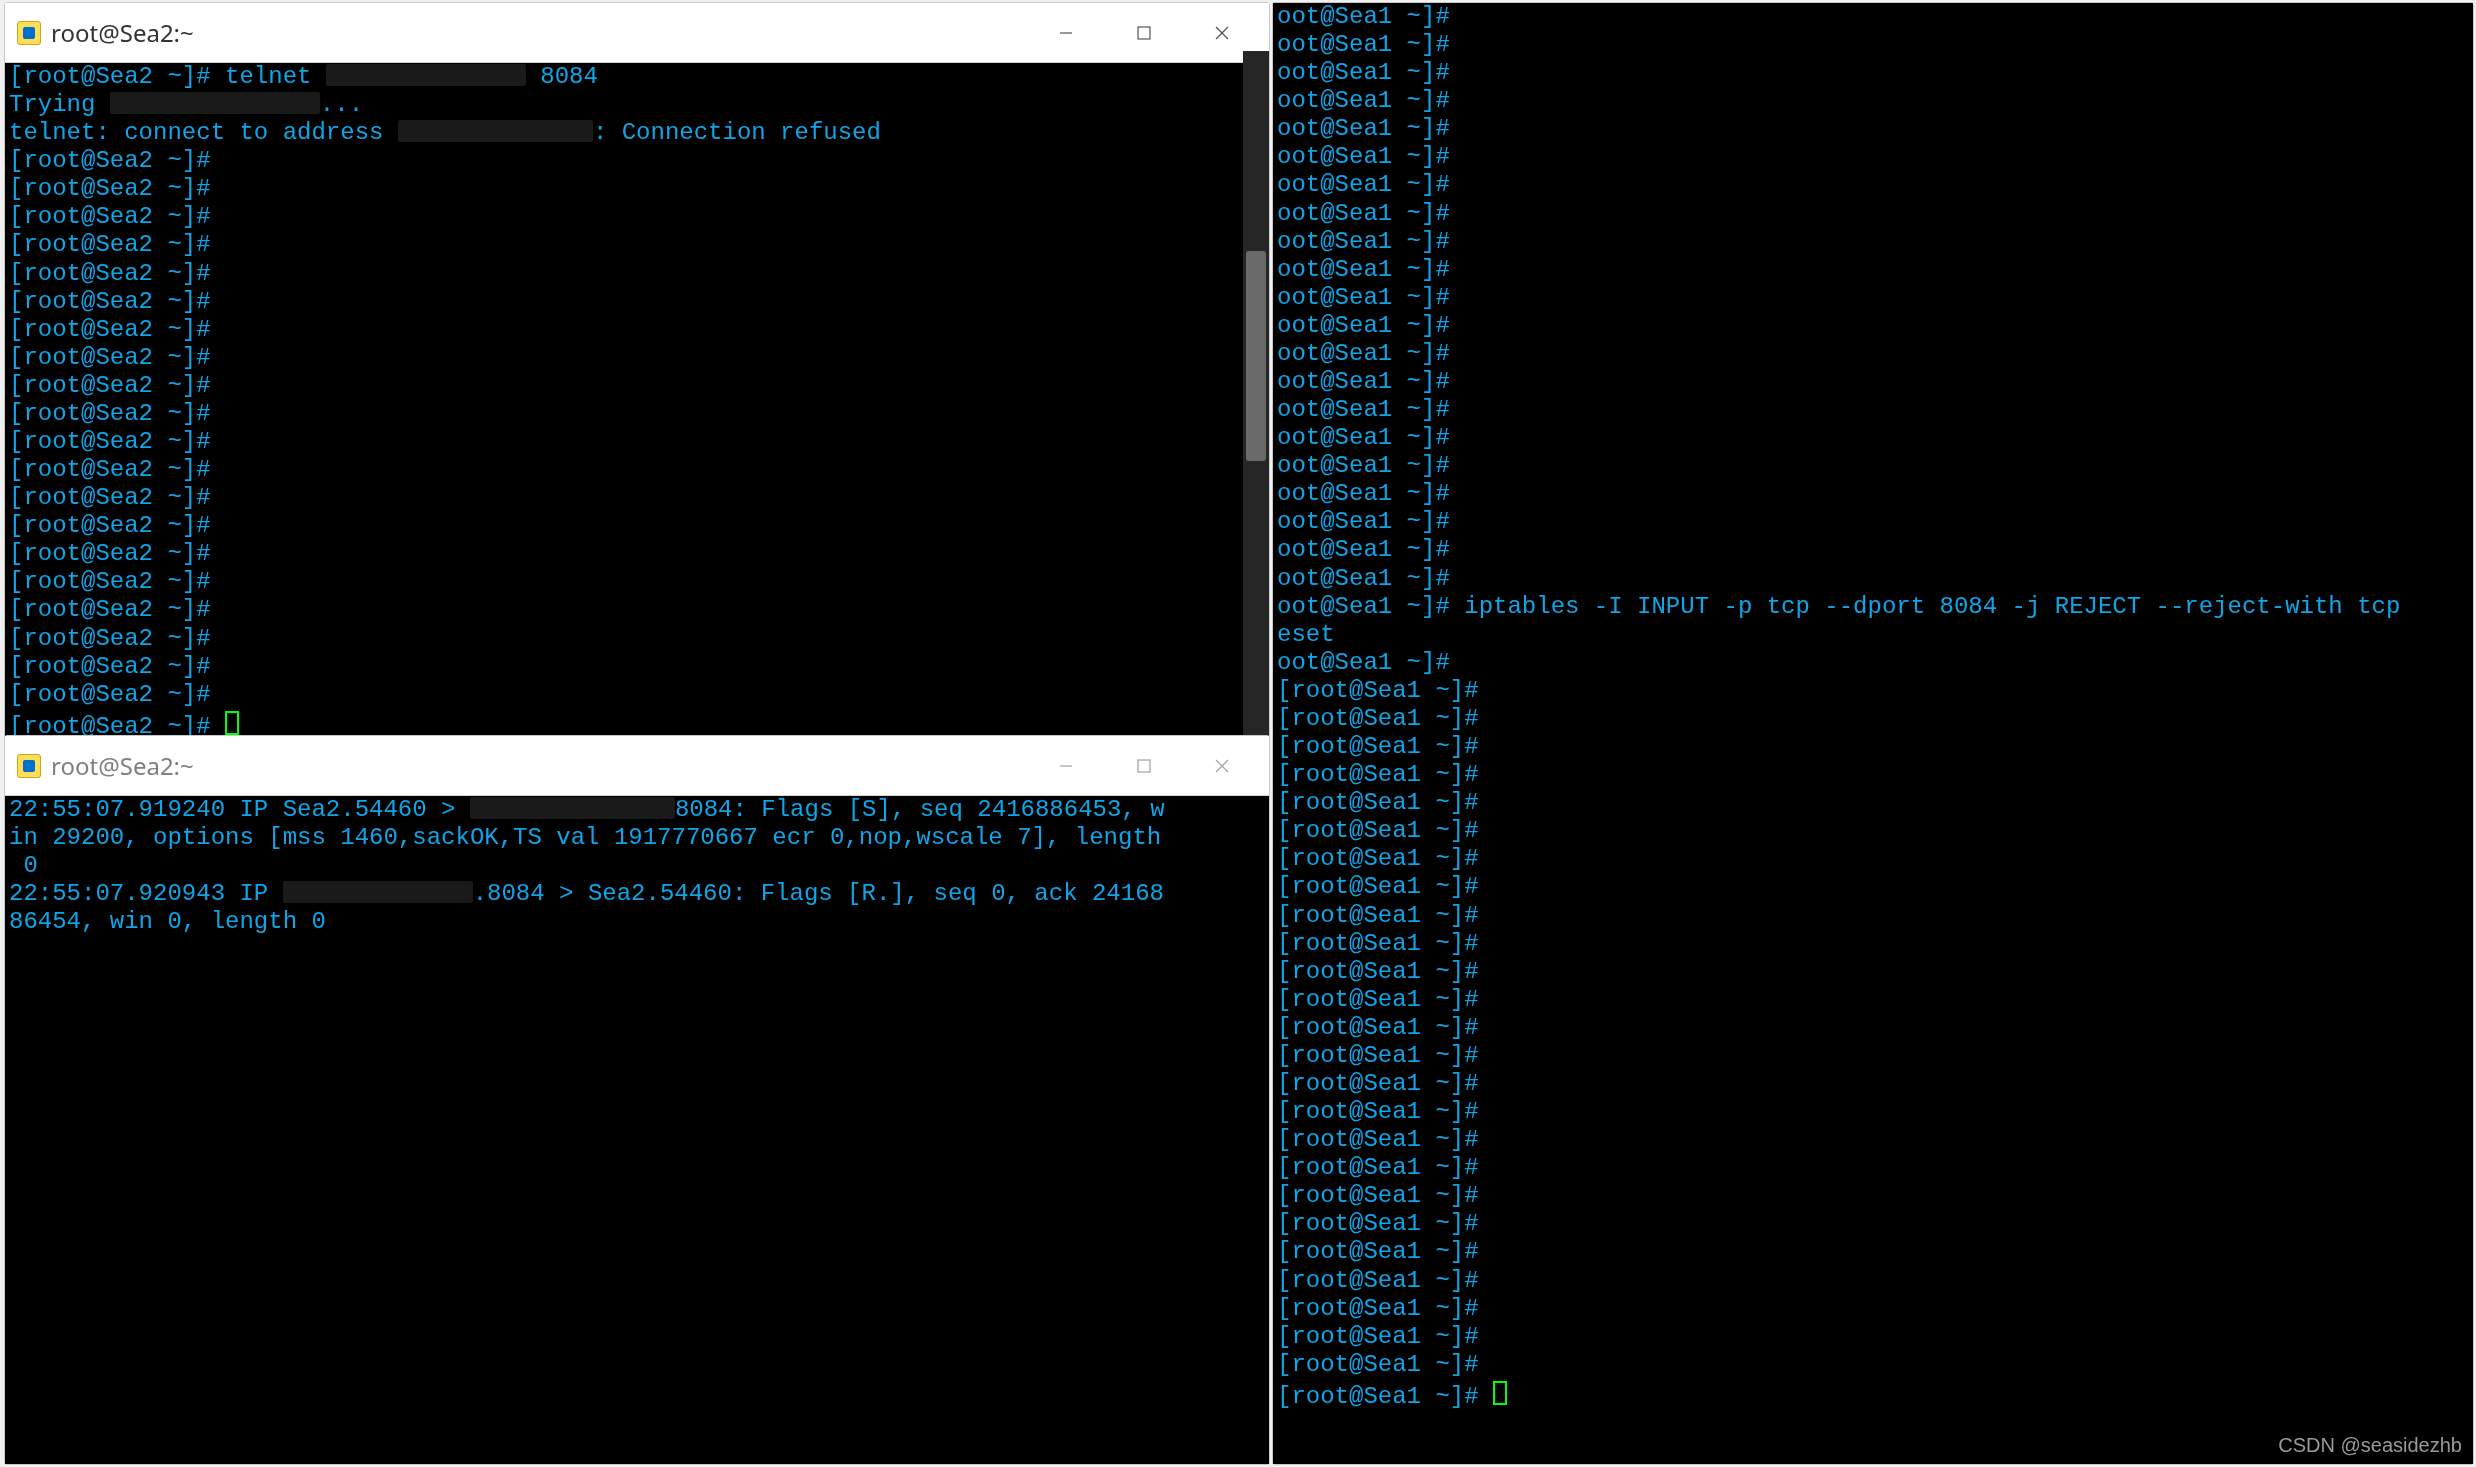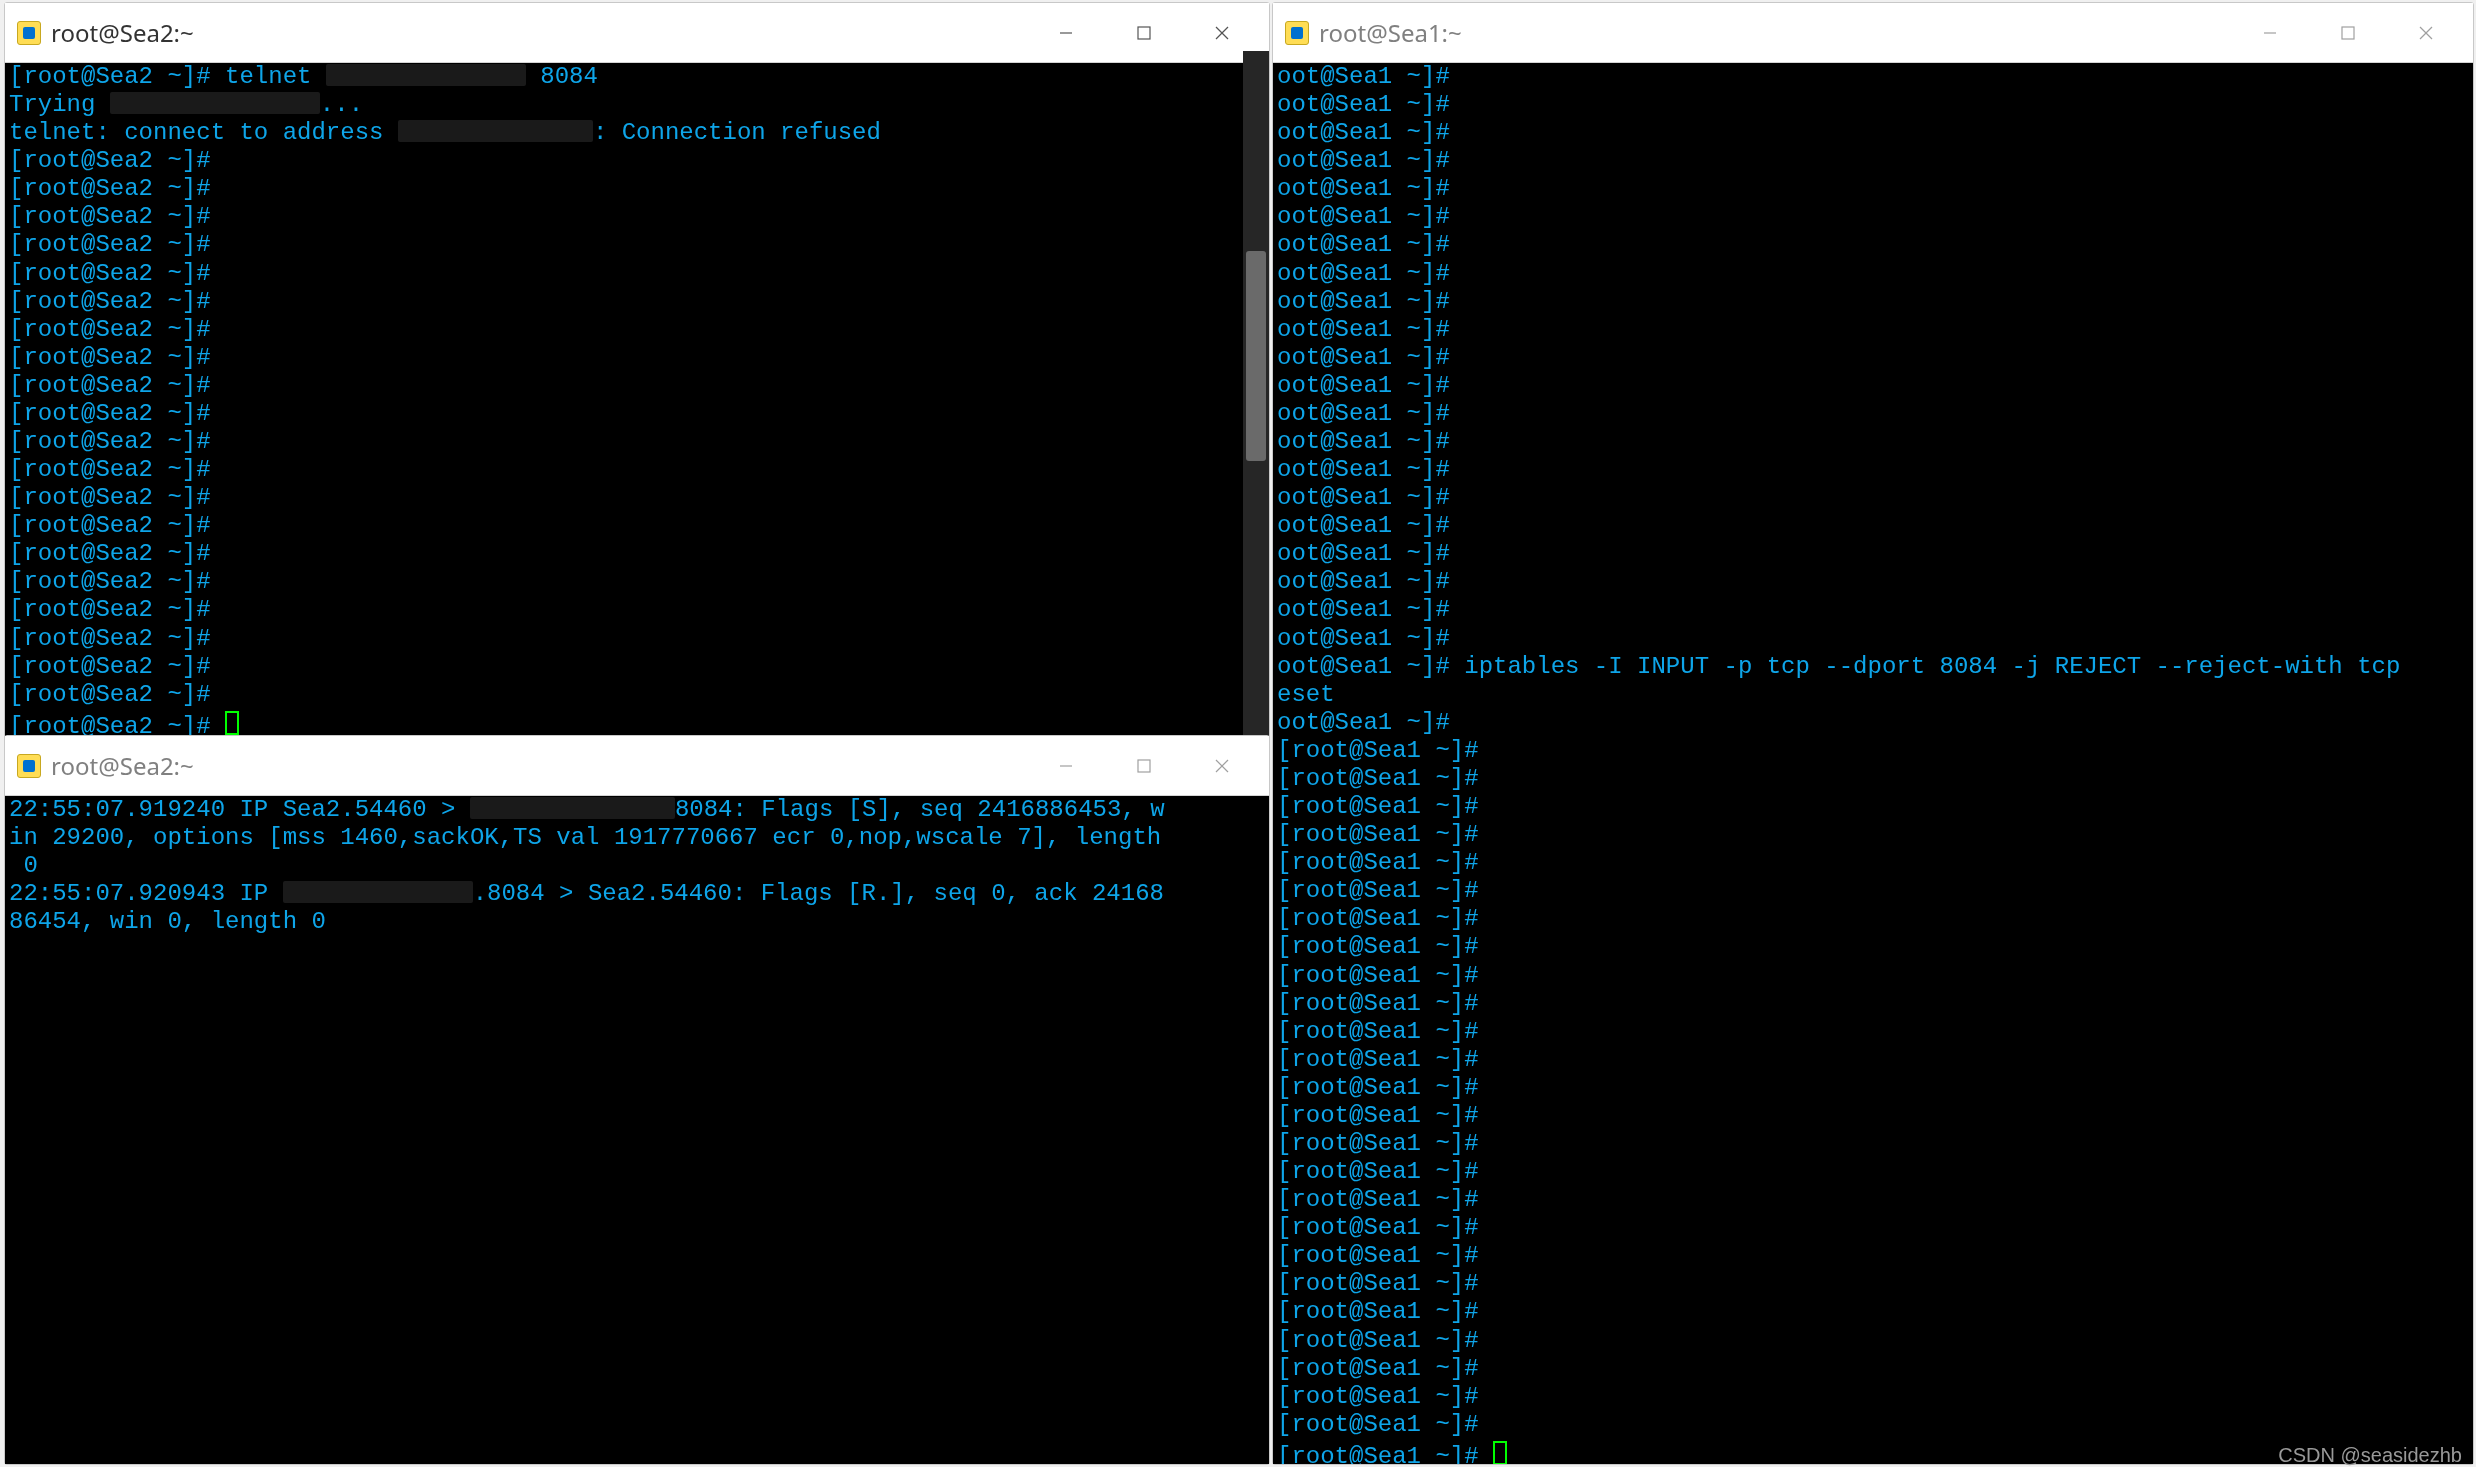--- a/index.html
+++ b/index.html
@@ -74,21 +74,21 @@
     position: absolute; right: 0; top: 48px;
     width: 26px; bottom: 0;
     background: #262626;
   }
   .scroll-thumb {
     position: absolute; left: 3px; right: 3px;
     background: #6a6a6a; border-radius: 3px;
   }
   .watermark {
     position: absolute;
-    right: 14px; bottom: 0;
+    right: 14px; bottom: 10px;
     font-family: "Segoe UI", sans-serif;
     font-size: 20px; color: #999;
   }
   .redact {
     display: inline-block;
     height: 22px;
     background: #1a1a1a;
     vertical-align: middle;
     border-radius: 2px;
     top: -2px;
@@ -147,38 +147,16 @@
             <line x1="2" y1="2" x2="14" y2="14"></line>
             <line x1="14" y1="2" x2="2" y2="14"></line>
           </svg>
       </span>
     </div>
   </div>
   <div class="term-body" id="body-bottom-left"><div><span>22:55:07.919240 IP Sea2.54460 &gt; </span><span class="redact" style="width: 205px;"></span><span>8084: Flags [S], seq 2416886453, w</span></div><div><span>in 29200, options [mss 1460,sackOK,TS val 1917770667 ecr 0,nop,wscale 7], length</span></div><div><span> 0</span></div><div><span>22:55:07.920943 IP </span><span class="redact" style="width: 190px;"></span><span>.8084 &gt; Sea2.54460: Flags [R.], seq 0, ack 24168</span></div><div><span>86454, win 0, length 0</span></div></div>
 </div>
 
 <div class="term-window" id="win-right" style="left: 1272px; top: 2px; width: 1202px; height: 1463px;">
-  <div class="titlebar inactive">
-    <span class="window-icon"></span>
-    <span class="title-text">root@Sea1:~</span>
-    <div class="win-controls">
-      <span class="win-btn inactive">
-        <svg viewBox="0 0 16 16">
-            <line x1="2" y1="8" x2="14" y2="8"></line>
-          </svg>
-      </span>
-      <span class="win-btn inactive">
-        <svg viewBox="0 0 16 16">
-            <rect x="2" y="2" width="12" height="12"></rect>
-          </svg>
-      </span>
-      <span class="win-btn inactive">
-        <svg viewBox="0 0 16 16">
-            <line x1="2" y1="2" x2="14" y2="14"></line>
-            <line x1="14" y1="2" x2="2" y2="14"></line>
-          </svg>
-      </span>
-    </div>
-  </div>
   <div class="term-body" id="body-right"><div><span>oot@Sea1 ~]#</span></div><div><span>oot@Sea1 ~]#</span></div><div><span>oot@Sea1 ~]#</span></div><div><span>oot@Sea1 ~]#</span></div><div><span>oot@Sea1 ~]#</span></div><div><span>oot@Sea1 ~]#</span></div><div><span>oot@Sea1 ~]#</span></div><div><span>oot@Sea1 ~]#</span></div><div><span>oot@Sea1 ~]#</span></div><div><span>oot@Sea1 ~]#</span></div><div><span>oot@Sea1 ~]#</span></div><div><span>oot@Sea1 ~]#</span></div><div><span>oot@Sea1 ~]#</span></div><div><span>oot@Sea1 ~]#</span></div><div><span>oot@Sea1 ~]#</span></div><div><span>oot@Sea1 ~]#</span></div><div><span>oot@Sea1 ~]#</span></div><div><span>oot@Sea1 ~]#</span></div><div><span>oot@Sea1 ~]#</span></div><div><span>oot@Sea1 ~]#</span></div><div><span>oot@Sea1 ~]#</span></div><div><span>oot@Sea1 ~]# iptables -I INPUT -p tcp --dport 8084 -j REJECT --reject-with tcp</span></div><div><span>eset</span></div><div><span>oot@Sea1 ~]#</span></div><div><span>[root@Sea1 ~]#</span></div><div><span>[root@Sea1 ~]#</span></div><div><span>[root@Sea1 ~]#</span></div><div><span>[root@Sea1 ~]#</span></div><div><span>[root@Sea1 ~]#</span></div><div><span>[root@Sea1 ~]#</span></div><div><span>[root@Sea1 ~]#</span></div><div><span>[root@Sea1 ~]#</span></div><div><span>[root@Sea1 ~]#</span></div><div><span>[root@Sea1 ~]#</span></div><div><span>[root@Sea1 ~]#</span></div><div><span>[root@Sea1 ~]#</span></div><div><span>[root@Sea1 ~]#</span></div><div><span>[root@Sea1 ~]#</span></div><div><span>[root@Sea1 ~]#</span></div><div><span>[root@Sea1 ~]#</span></div><div><span>[root@Sea1 ~]#</span></div><div><span>[root@Sea1 ~]#</span></div><div><span>[root@Sea1 ~]#</span></div><div><span>[root@Sea1 ~]#</span></div><div><span>[root@Sea1 ~]#</span></div><div><span>[root@Sea1 ~]#</span></div><div><span>[root@Sea1 ~]#</span></div><div><span>[root@Sea1 ~]#</span></div><div><span>[root@Sea1 ~]#</span></div><div><span>[root@Sea1 ~]# </span><span class="cursor"></span></div></div>
 </div>
 
 <div class="watermark">CSDN @seasidezhb</div>
 
 </body></html>

